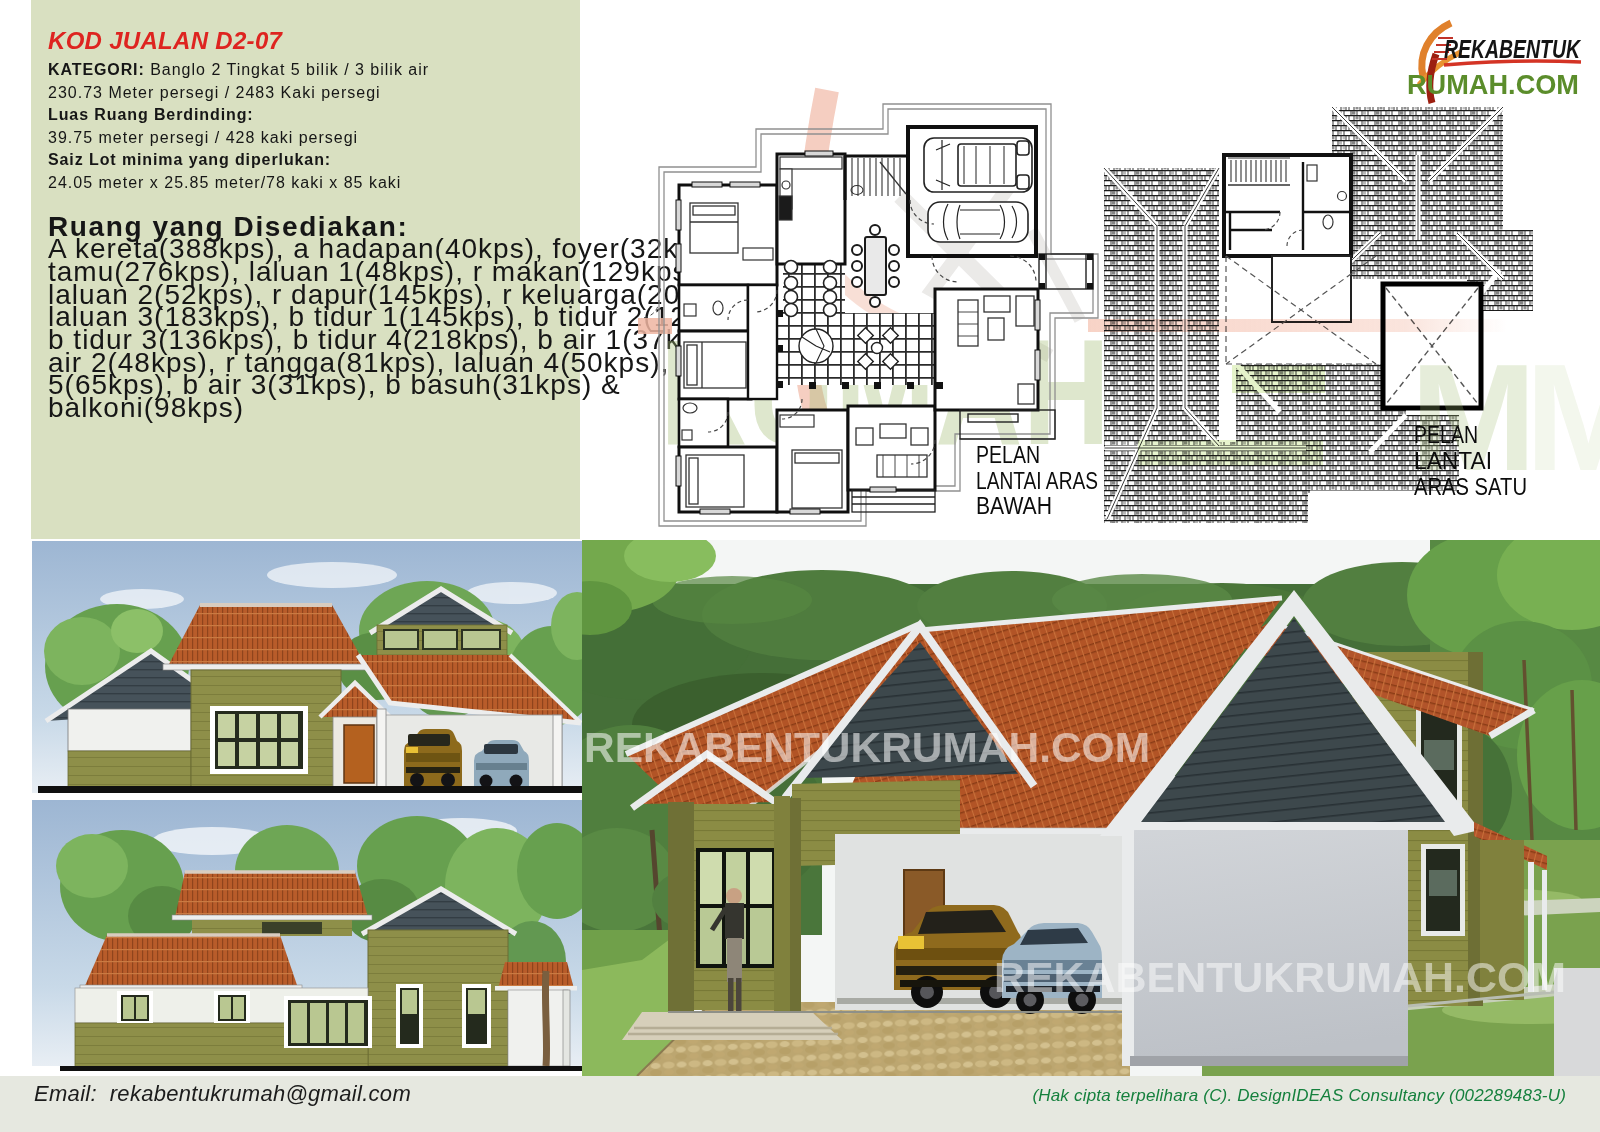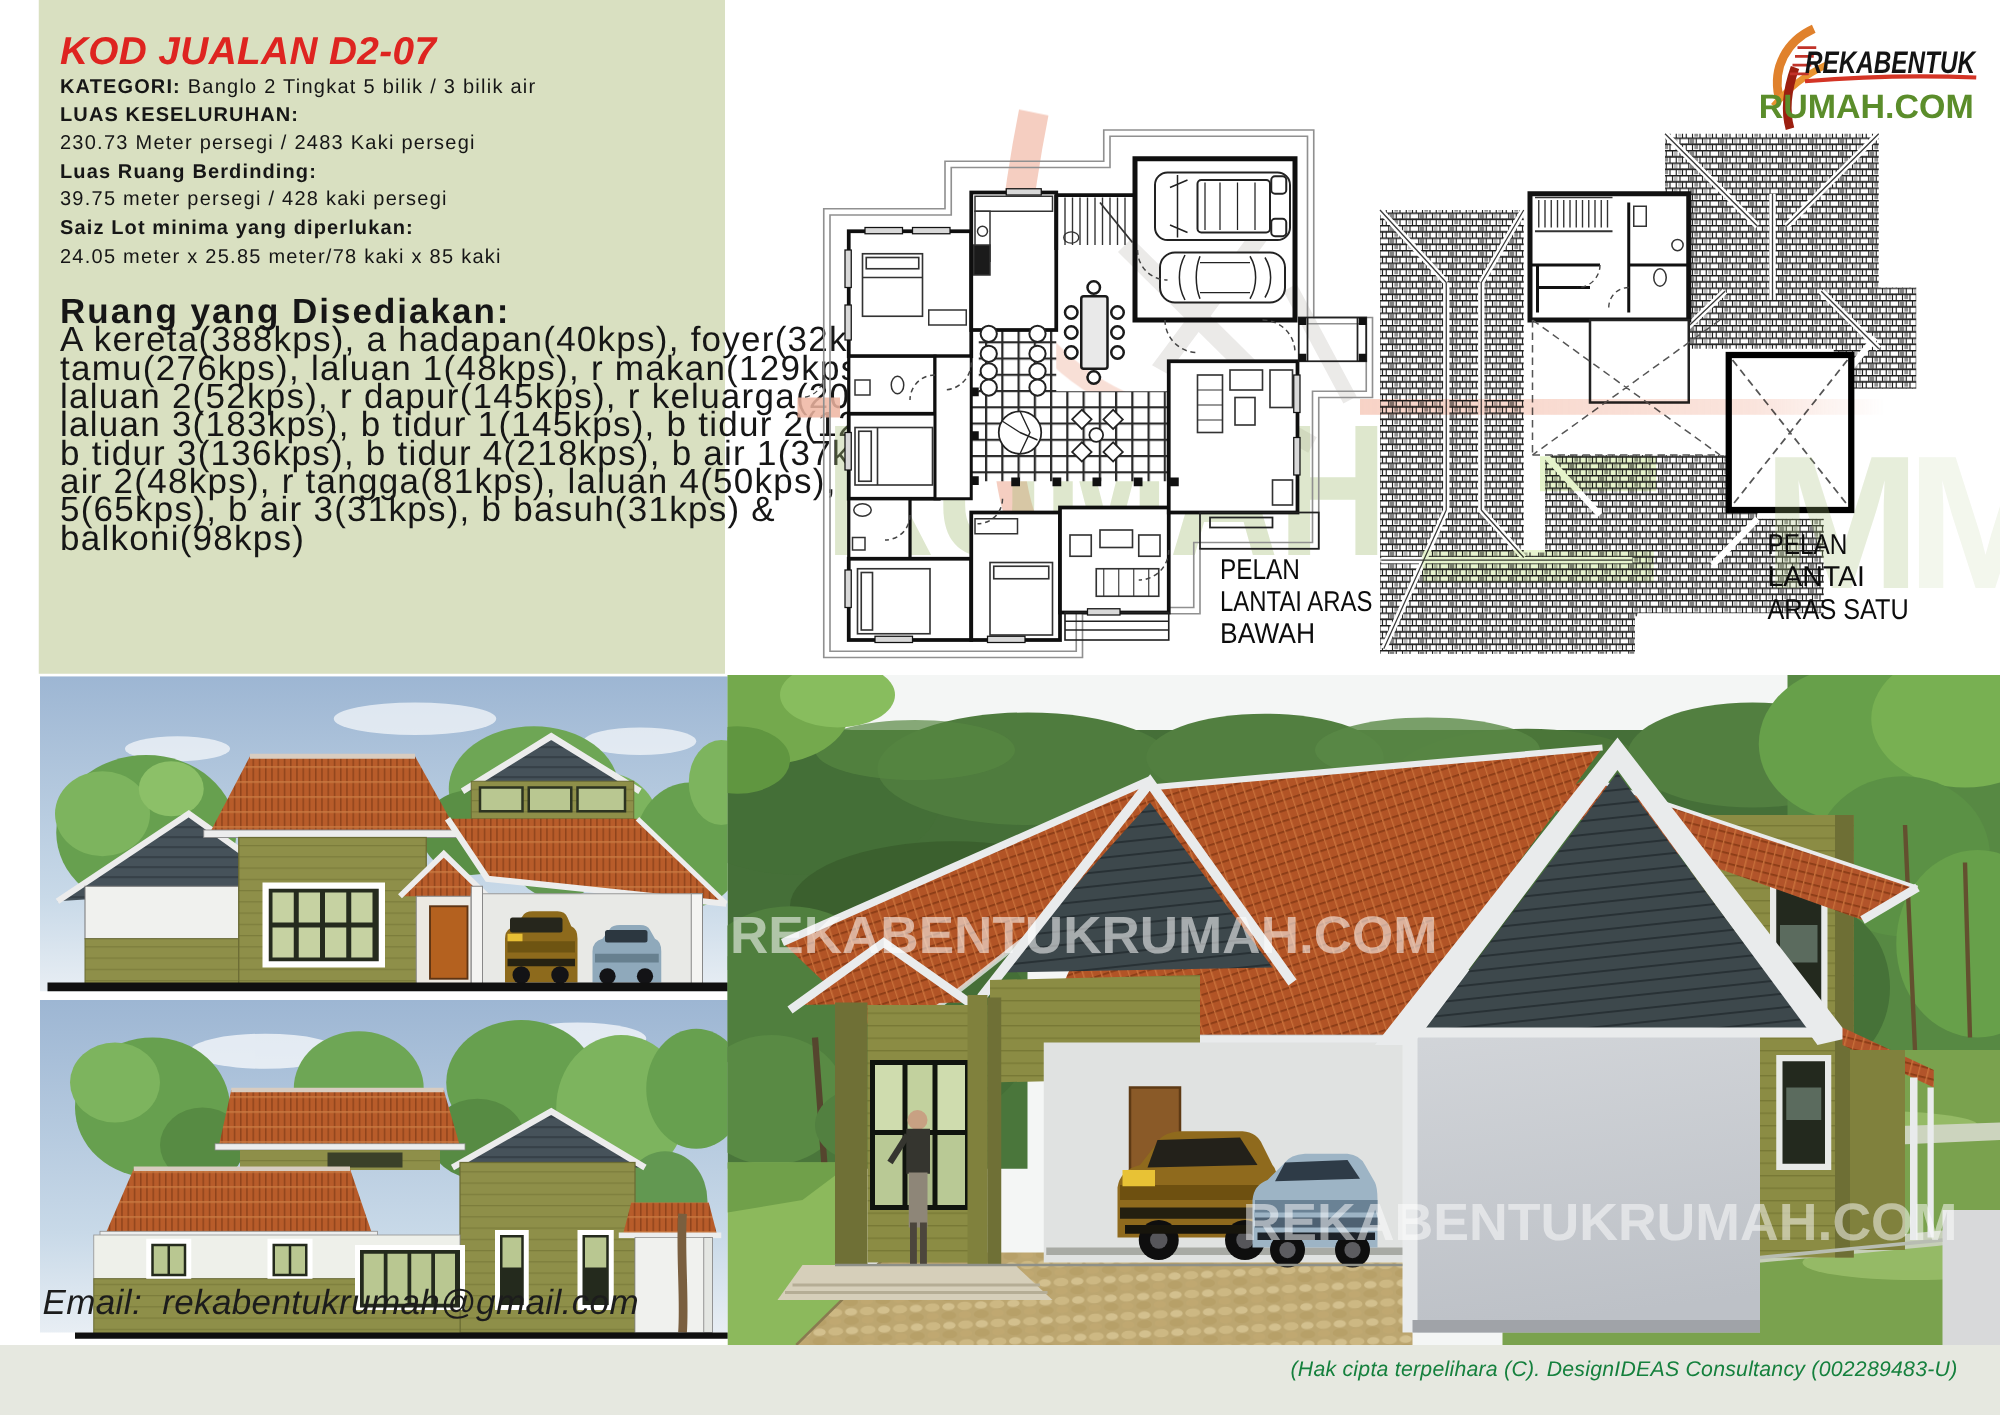--- a/index.html
+++ b/index.html
@@ -1,40 +1,39 @@
 <!DOCTYPE html>
 <html><head>
 <meta charset="utf-8">
 <style>
 html,body{margin:0;padding:0}
 body{width:1600px;height:1132px;position:relative;background:#ffffff;font-family:"Liberation Sans",sans-serif;overflow:hidden}
 .abs{position:absolute}
 #info{left:31px;top:0;width:549px;height:539px;background:#d9e0c1}
 #infotext{left:48px;top:28px;width:535px;color:#161616}
-.t1{font-size:31px;font-weight:bold;font-style:italic;color:#de2420;letter-spacing:0.3px;margin:0 0 5px 0;line-height:26px}
+.t1{font-size:24px;font-weight:bold;font-style:italic;color:#de2420;letter-spacing:0.3px;margin:0 0 5px 0;line-height:26px}
 .ln{font-size:16px;line-height:22.6px;white-space:nowrap;letter-spacing:1px}
 .ln b{letter-spacing:0.9px}
 .lnb{letter-spacing:0.9px !important}
 .para{font-size:28px;line-height:22.7px;white-space:nowrap;letter-spacing:1px;margin-top:21px}
 .para b{letter-spacing:1.6px}
 #footband{left:0;top:1076px;width:1600px;height:56px;background:#e6e8e0}
-#email{left:34px;top:1026px;font-size:28px;font-style:italic;color:#1c1c1c;letter-spacing:0.3px}
+#email{left:34px;top:1081px;font-size:22px;font-style:italic;color:#1c1c1c;letter-spacing:0.3px}
 #hak{left:0px;top:1086px;width:1566px;text-align:right;font-size:17px;font-style:italic;color:#15803d;letter-spacing:0.2px}
 </style>
 </head>
 <body>
 
 <div class="abs" id="footband"></div>
 
 <div class="abs" id="info"></div>
 
 <div class="abs" id="infotext">
 <div class="t1">KOD JUALAN D2-07</div>
 <div class="ln"><b>KATEGORI:</b> Banglo 2 Tingkat 5 bilik / 3 bilik air</div>
-<div class="ln lnb"><b>LUAS KESELURUHAN:</b></div>
 <div class="ln">230.73 Meter persegi / 2483 Kaki persegi</div>
 <div class="ln lnb"><b>Luas Ruang Berdinding:</b></div>
 <div class="ln">39.75 meter persegi / 428 kaki persegi</div>
 <div class="ln lnb"><b>Saiz Lot minima yang diperlukan:</b></div>
 <div class="ln">24.05 meter x 25.85 meter/78 kaki x 85 kaki</div>
 <div class="para"><b>Ruang yang Disediakan:</b><br>
 A kereta(388kps), a hadapan(40kps), foyer(32kps), r<br>
 tamu(276kps), laluan 1(48kps), r makan(129kps),<br>
 laluan 2(52kps), r dapur(145kps), r keluarga(203kps),<br>
 laluan 3(183kps), b tidur 1(145kps), b tidur 2(129kps),<br>

